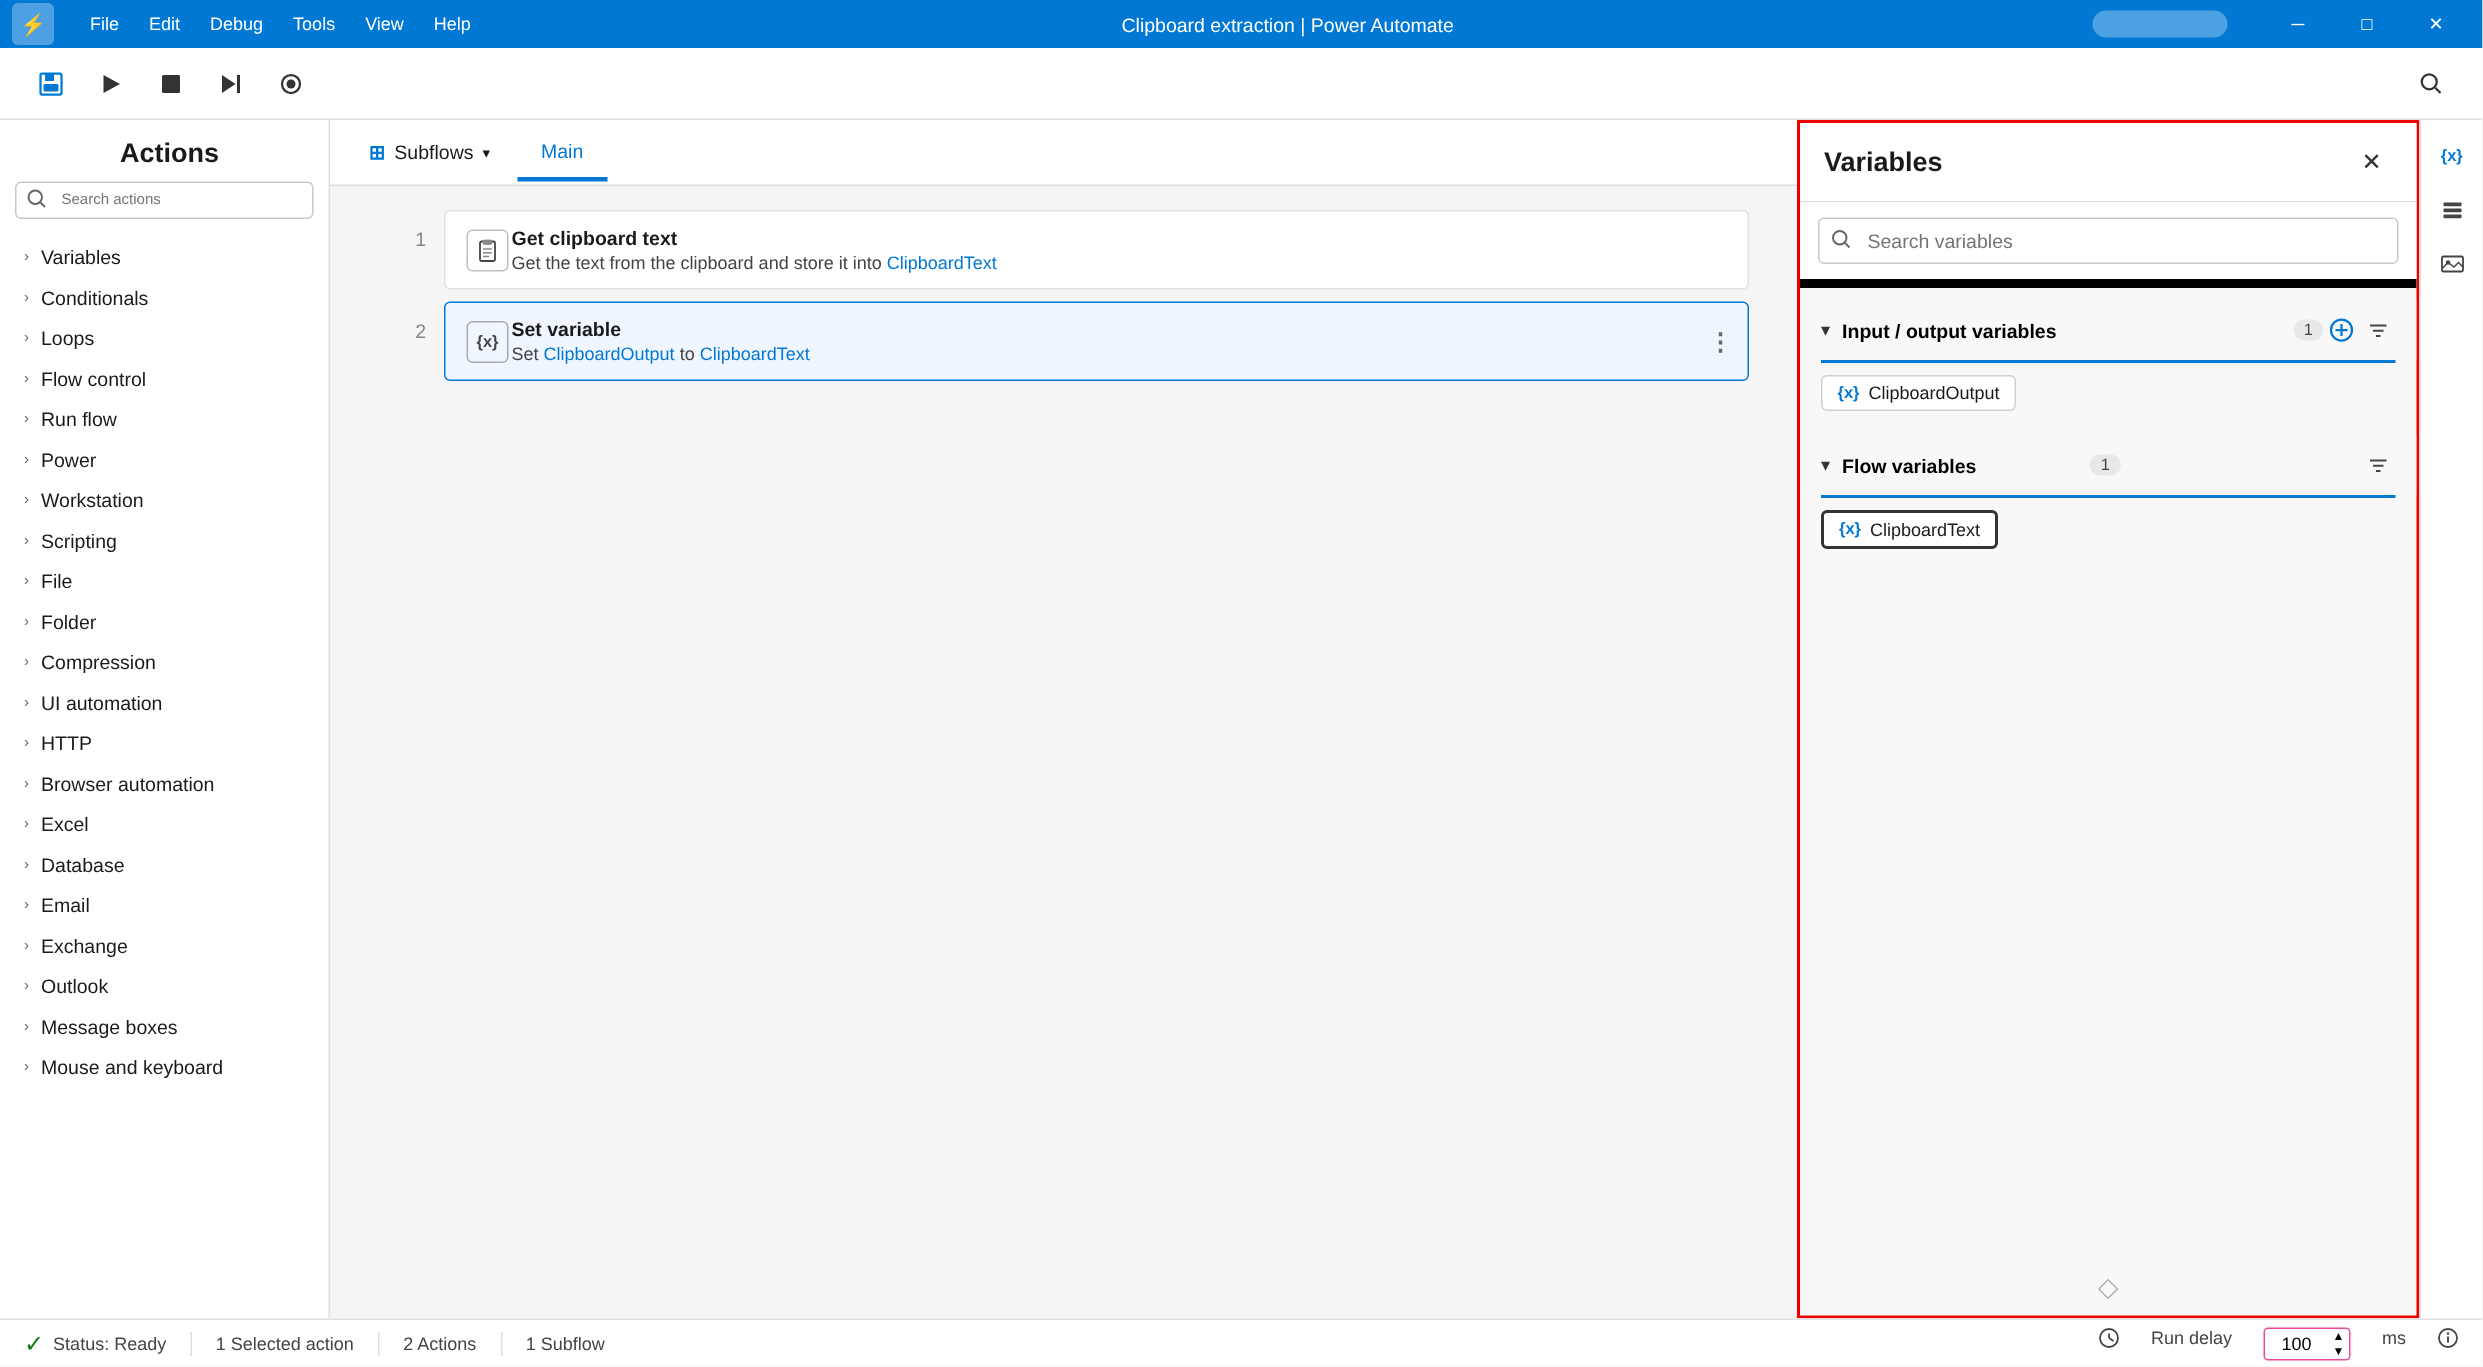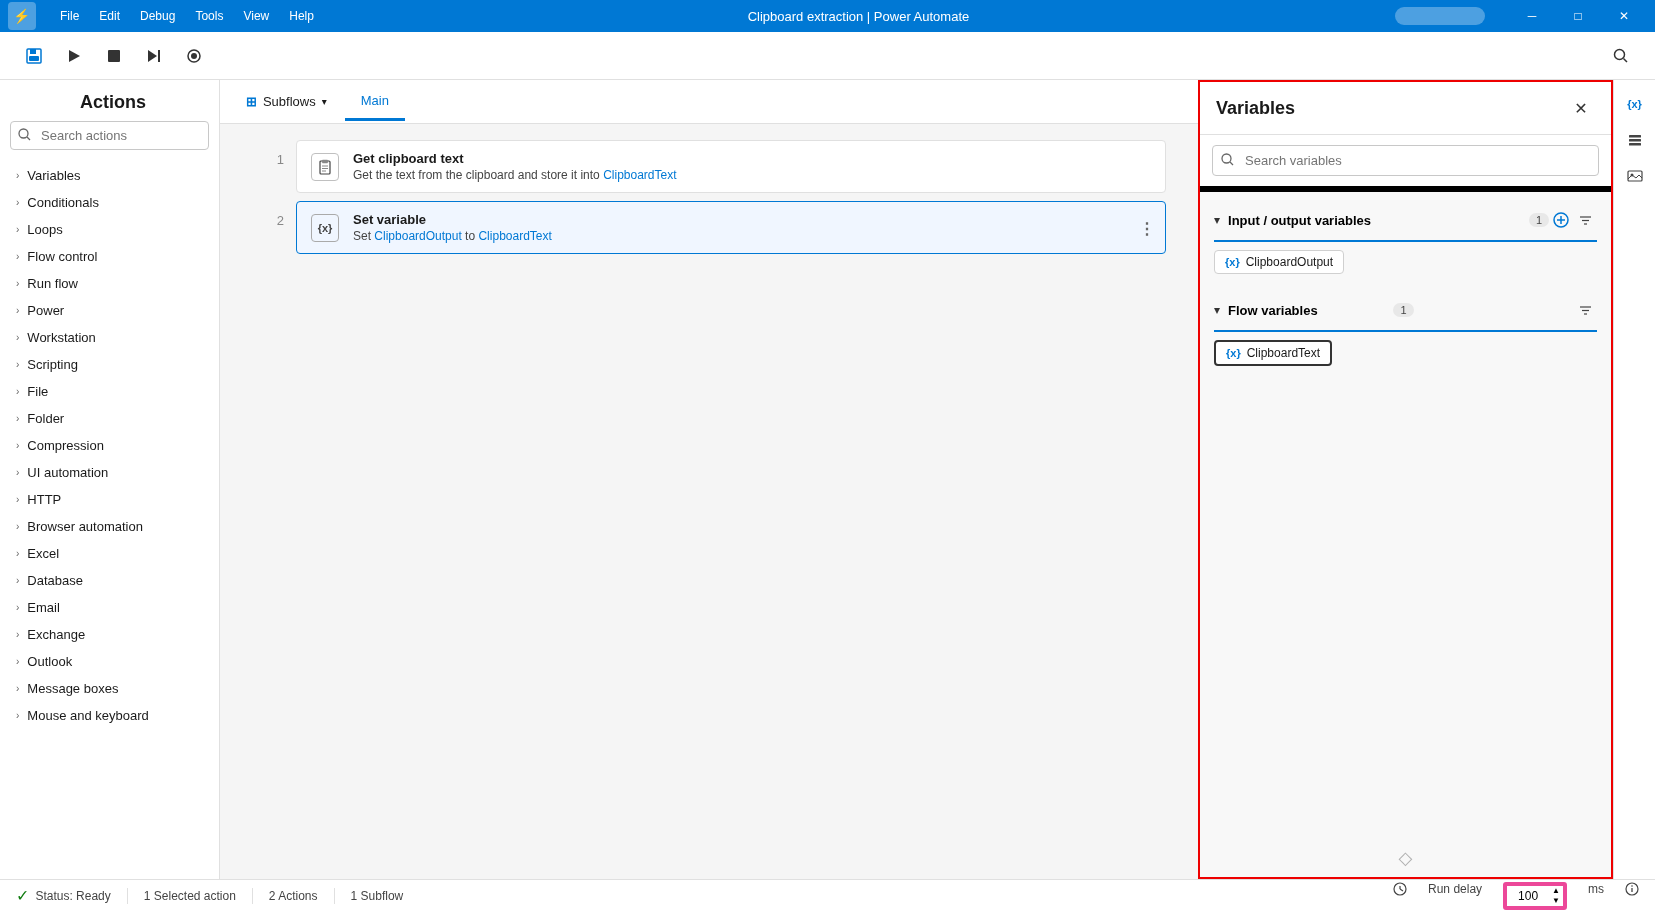--- a/index.html
+++ b/index.html
@@ -73,21 +73,21 @@
       color: #1a1a1a;
       margin-left: 48px;
     }
     .actions-search {
       margin: 0 10px 8px;
       position: relative;
     }
     .actions-search input {
       width: 100%; padding: 6px 8px 6px 30px;
       border: 1px solid #c8c8c8; border-radius: 4px;
-      font-size: 13px; outline: none; color: #666;
+      font-size: 10px; outline: none; color: #666;
     }
     .search-icon-left {
       position: absolute; left: 8px; top: 50%; transform: translateY(-50%);
       color: #666; font-size: 13px;
     }
     .actions-list {
       flex: 1; overflow-y: auto;
       padding: 4px 0;
     }
     .actions-list::-webkit-scrollbar { width: 6px; }
@@ -141,21 +141,21 @@
       margin-bottom: 8px;
     }
     .step-number {
       color: #888; font-size: 13px; width: 32px;
       text-align: right; margin-right: 12px; padding-top: 12px;
       flex-shrink: 0;
     }
     .step-card {
       flex: 1; background: white; border: 1px solid #e0e0e0;
       border-radius: 4px; padding: 10px 14px;
-      display: flex; align-items: center; gap: 14px;
+      display: flex; align-items: center; gap: 2px;
       position: relative; cursor: pointer;
     }
     .step-card.selected { border-color: #0078d4; background: #f0f6ff; }
     .step-icon {
       width: 28px; height: 28px; border: 1px solid #c0c0c0; border-radius: 4px;
       display: flex; align-items: center; justify-content: center;
       font-size: 13px; color: #666; flex-shrink: 0;
     }
     .step-content { flex: 1; }
     .step-title { font-weight: 600; font-size: 13px; color: #1a1a1a; }
@@ -606,21 +606,21 @@
   <div class="status-divider"></div>
   <span>1 Subflow</span>
   <div class="status-spacer"></div>
   <div class="run-delay-wrap">
     <svg width="14" height="14" viewBox="0 0 14 14" fill="none">
       <circle cx="7" cy="7" r="6" stroke="#444" stroke-width="1.2"></circle>
       <line x1="7" y1="4" x2="7" y2="7" stroke="#444" stroke-width="1.2"></line>
       <line x1="7" y1="7" x2="10" y2="9" stroke="#444" stroke-width="1.2"></line>
     </svg>
     <span>Run delay</span>
-    <div style="display:flex;align-items:center;border:4px solid #ec4899;border-radius:3px;">
+    <div style="display:flex;align-items:center;border:1px solid #ec4899;border-radius:3px;">
       <input class="run-delay-input" type="text" value="100" style="border: none; width: 42px; text-align: center; font-size: 12px; padding: 2px 4px; outline: none;">
       <div class="spinner-btns">
         <button class="spinner-btn">▲</button>
         <button class="spinner-btn">▼</button>
       </div>
     </div>
     <span>ms</span>
     <svg width="14" height="14" viewBox="0 0 14 14" fill="none">
       <circle cx="7" cy="7" r="6" stroke="#444" stroke-width="1.2"></circle>
       <line x1="7" y1="6" x2="7" y2="10" stroke="#444" stroke-width="1.3"></line>

